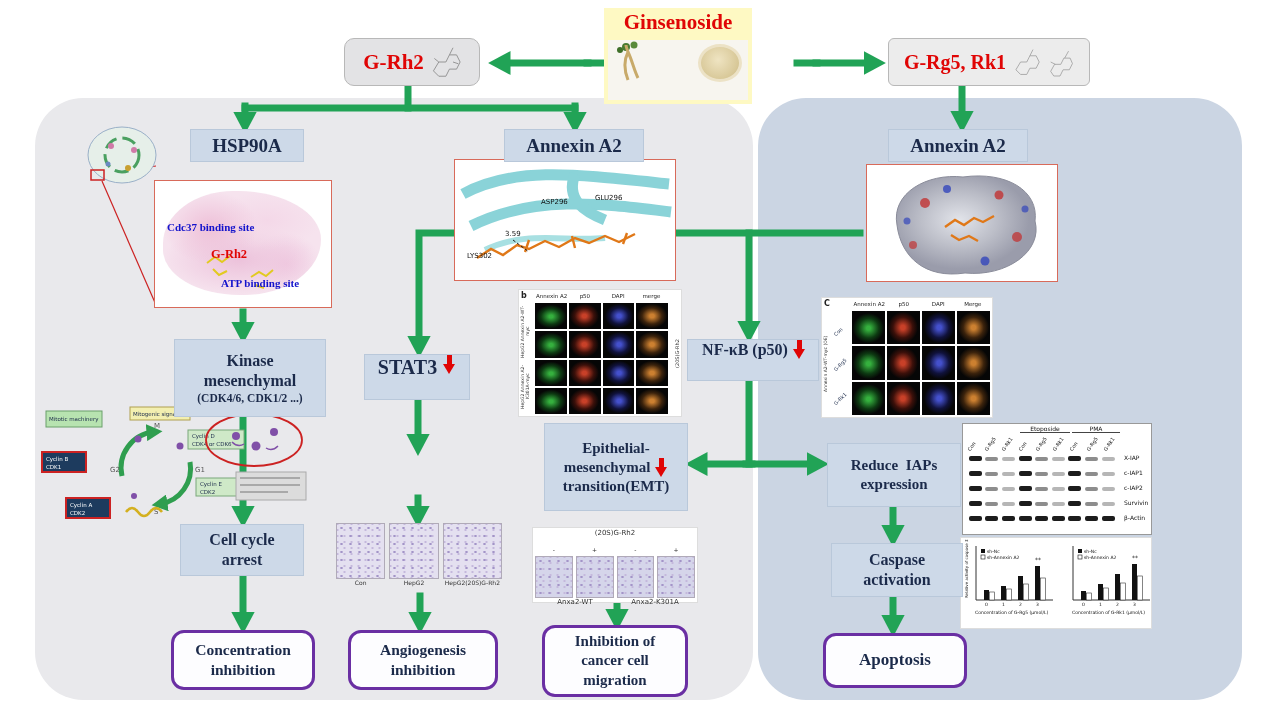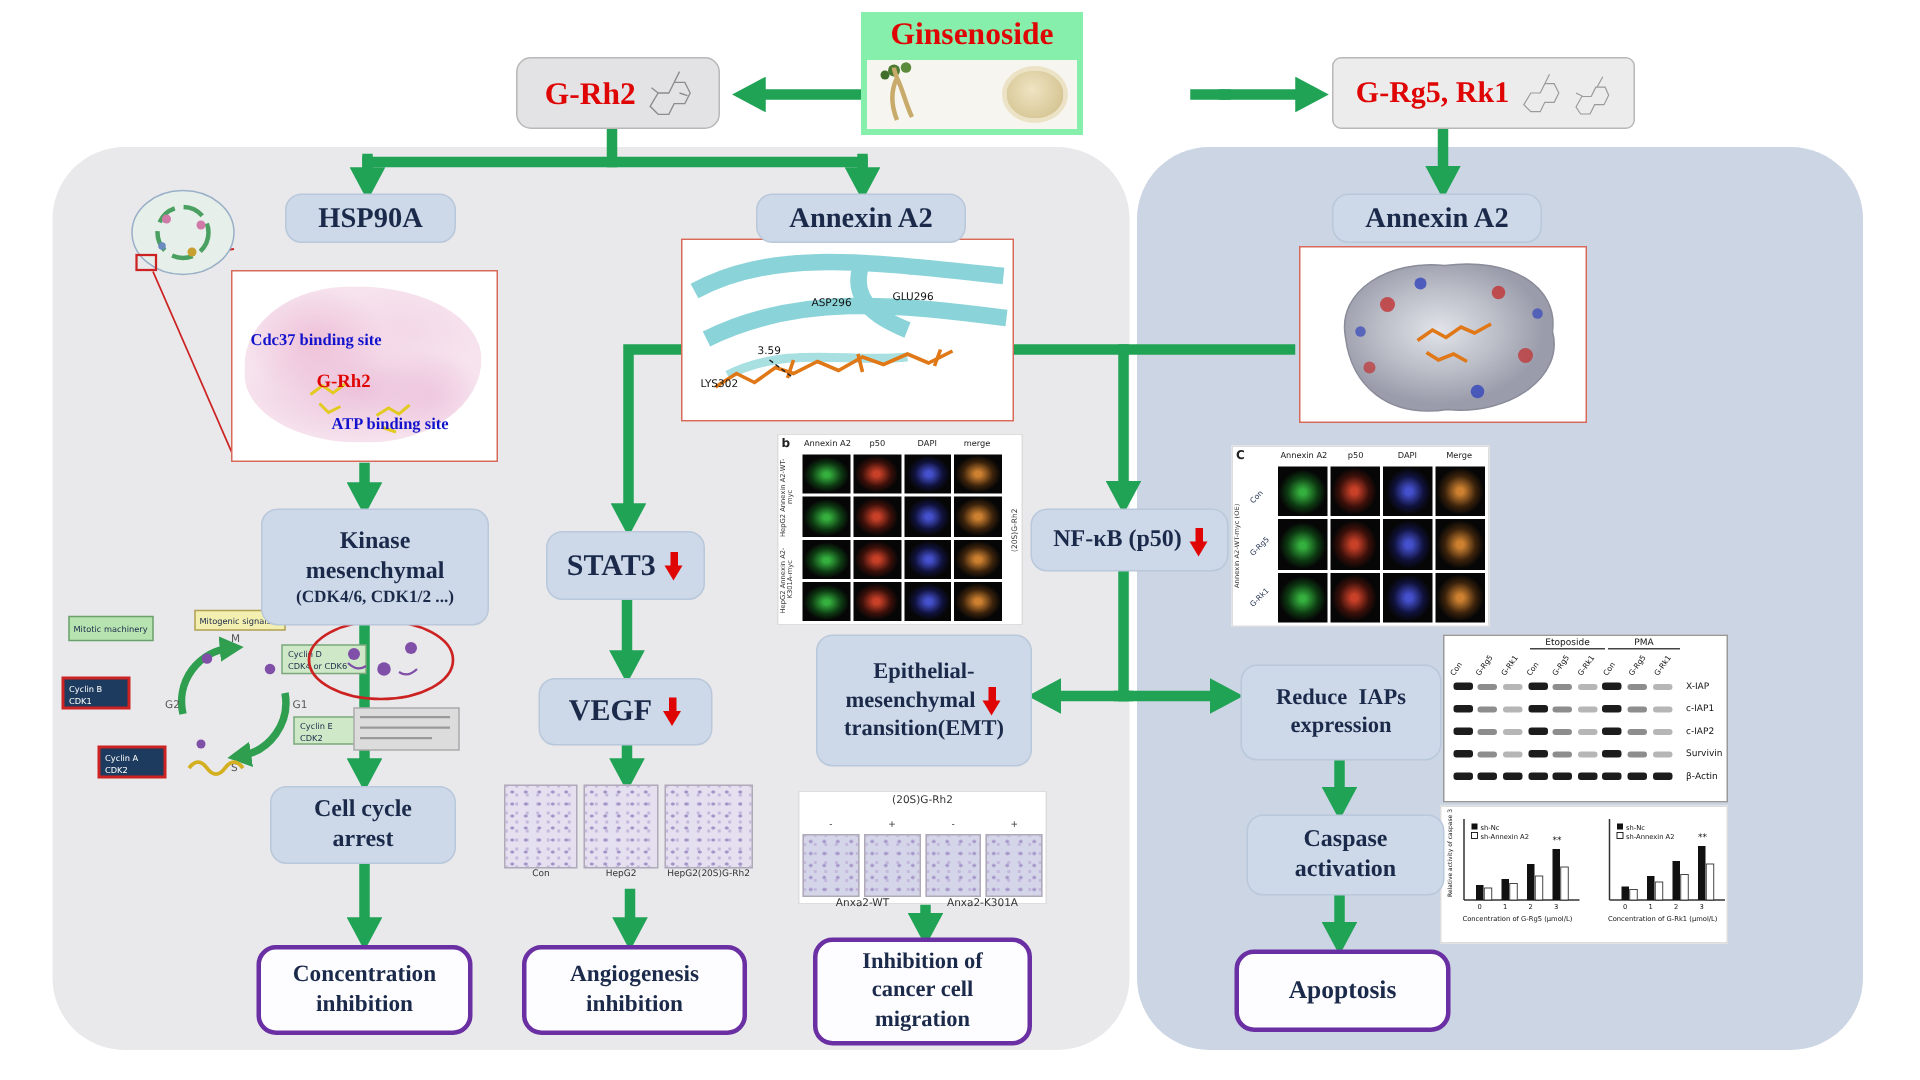--- a/index.html
+++ b/index.html
@@ -3,21 +3,21 @@
 <meta charset="utf-8">
 <style>
 *{margin:0;padding:0;box-sizing:border-box}
 html,body{width:1280px;height:720px;background:#fff;overflow:hidden}
 body{font-family:"Liberation Serif","DejaVu Serif",serif;color:#1b2a4a}
 #canvas{position:relative;width:1280px;height:720px}
 .abs{position:absolute}
 .panel{position:absolute;border-radius:48px;z-index:1}
 #panel-left{left:35px;top:98px;width:718px;height:602px;background:#e9e9ec}
 #panel-right{left:758px;top:98px;width:484px;height:602px;background:#cbd5e3}
-.bluebox{position:absolute;background:#cdd9e8;border:1px solid #b9c8da;border-radius:11px;display:flex;flex-direction:column;align-items:center;justify-content:center;font-weight:bold;text-align:center;z-index:10;line-height:1.25}
+.bluebox{position:absolute;background:#cdd9e8;border:1px solid #b9c8da;border-radius:0;display:flex;flex-direction:column;justify-content:center;font-weight:bold;text-align:center;z-index:10;line-height:1.25}
 .outcome{position:absolute;background:#fdfdff;border:3px solid #6a2fa3;border-radius:13px;display:flex;flex-direction:column;align-items:center;justify-content:center;font-weight:bold;text-align:center;z-index:10;line-height:1.3}
 .redtxt{color:#e00505}
 .imgframe{position:absolute;background:#fff;border:1px solid #d86a5a;z-index:8;overflow:hidden}
 .row{display:flex;align-items:center;justify-content:center}
 .red-arrow{position:relative;display:inline-block;width:13px;height:19px;vertical-align:middle}
 .red-arrow::before{content:"";position:absolute;left:4px;top:0;width:5px;height:10px;background:#e00505}
 .red-arrow::after{content:"";position:absolute;left:0;top:9px;border-left:6.5px solid transparent;border-right:6.5px solid transparent;border-top:10px solid #e00505}
 .tissue{background-color:#e4e0f0;background-image:radial-gradient(#a394c8 1px,transparent 1.4px),radial-gradient(#c4b8dc 1px,transparent 1.3px);background-size:9px 8px,7px 6px;background-position:0 0,4px 3px;border:1px solid #b0aab8}
 .fluor{position:absolute;background:#fff;z-index:8;border:1px solid #ddd}
 .fl-corner{position:absolute;top:1px;left:2px;font:bold 8px "DejaVu Sans",sans-serif;color:#222}
@@ -83,21 +83,21 @@
       <line x1="617" y1="605" x2="617" y2="619" marker-end="url(#ga)"></line>
       <line x1="893" y1="509" x2="893" y2="535" marker-end="url(#ga)"></line>
       <line x1="893" y1="599" x2="893" y2="625" marker-end="url(#ga)"></line>
     </g>
     <g stroke="#cc2222" stroke-width="1.2">
       <line x1="102" y1="174" x2="156" y2="166"></line>
       <line x1="102" y1="181" x2="156" y2="305"></line>
     </g>
   </svg>
 
-  <div class="abs" style="left:574px;top:8px;width:148px;height:82px;background:#86efac;z-index:10">
+  <div class="abs" style="left:604px;top:8px;width:148px;height:96px;background:#fef9c3;z-index:10">
     <div style="font-size:21px;font-weight:bold;color:#e00505;text-align:center;padding-top:2px">Ginsenoside</div>
     <div style="position:absolute;left:4px;top:32px;right:4px;bottom:4px;background:#f7f5ef;overflow:hidden">
       <svg width="70" height="46">
         <circle cx="18" cy="7" r="4" fill="#4a7a30"></circle>
           <circle cx="26" cy="5" r="3.5" fill="#5a8a3a"></circle>
           <circle cx="12" cy="10" r="3" fill="#3f6f28"></circle>
         <path d="M20,12 C16,20 16,30 20,40 M20,12 C24,20 26,30 30,38 M20,12 C19,9 18,7 18,5" stroke="#c8aa6a" stroke-width="3" fill="none"></path>
       </svg>
       <div style="position:absolute;right:6px;top:4px;width:44px;height:38px;border-radius:50%;background:radial-gradient(circle at 45% 40%,#efe4c2,#d8c898 70%,#c4b27e);border:3px solid #ece2c6"></div>
     </div>
@@ -263,24 +263,20 @@
 
   <div class="bluebox" style="left:180px;top:524px;width:124px;height:52px">
     <span style="font-size:16px">Cell cycle</span>
     <span style="font-size:16px">arrest</span>
   </div>
 
   <div class="bluebox" style="left:364px;top:354px;width:106px;height:46px;flex-direction:row;gap:6px">
     <span style="font-size:20px">STAT3</span>
     <span class="red-arrow"></span>
   </div>
-  <div class="bluebox" style="left:359px;top:452px;width:116px;height:45px;flex-direction:row;gap:7px">
-    <span style="font-size:20px">VEGF</span>
-    <span class="red-arrow"></span>
-  </div>
 
   <div class="abs" style="left:336px;top:523px;width:166px;height:72px;z-index:8;display:flex;gap:4px">
     <div style="flex:1">
       <div class="tissue" style="height:56px"></div>
       <div class="microlbl">Con</div>
     </div>
     <div style="flex:1">
       <div class="tissue" style="height:56px"></div>
       <div class="microlbl">HepG2</div>
     </div>

